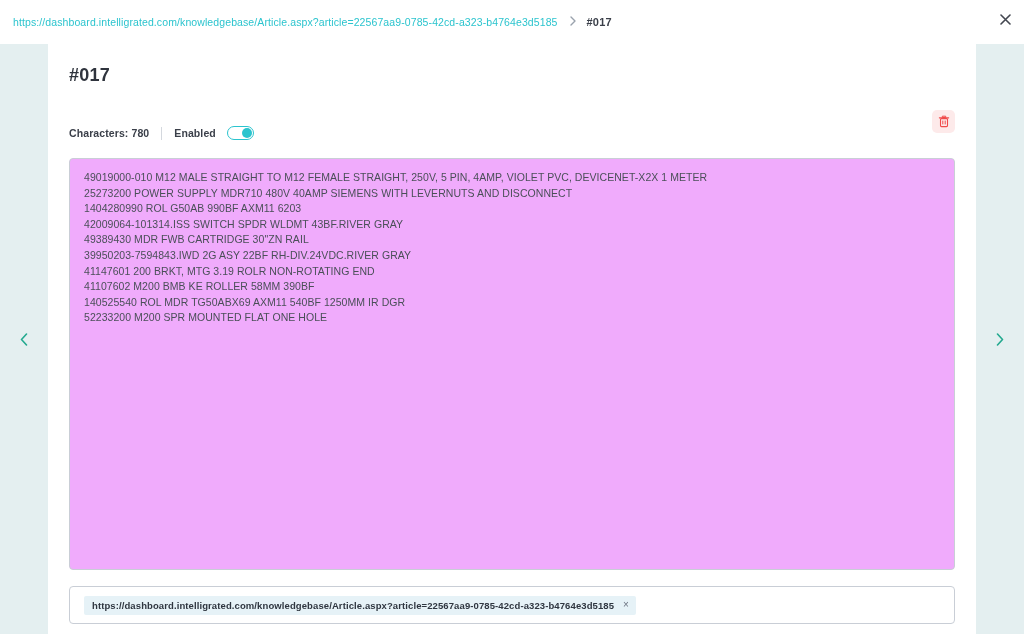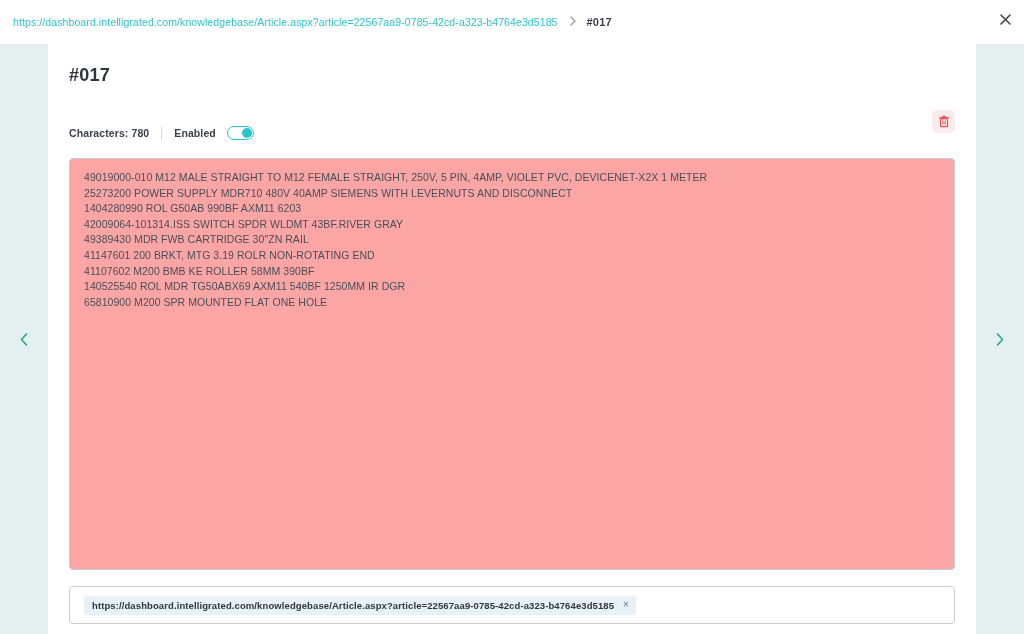--- a/index.html
+++ b/index.html
@@ -165,21 +165,21 @@
 
   
   .textbox {
     position: absolute;
     top: 114px;
     left: 21px;
     width: 886px;
     height: 412px;
     border: 1px solid #c9ced6;
     border-radius: 4px;
-    background: #fca5a5;
+    background: #f0abfc;
     padding: 11px 14px;
     overflow: hidden;
   }
 
   .txt-line {
     font-size: 10.5px;
     line-height: 15.6px;
     color: #4a4f58;
     white-space: nowrap;
     letter-spacing: .05px;
@@ -285,24 +285,25 @@
       </svg>
     </span>
   </button>
 
   <div class="textbox">
     <div class="txt-line">49019000-010 M12 MALE STRAIGHT TO M12 FEMALE STRAIGHT, 250V, 5 PIN, 4AMP, VIOLET PVC, DEVICENET-X2X 1 METER</div>
     <div class="txt-line">25273200 POWER SUPPLY MDR710 480V 40AMP SIEMENS WITH LEVERNUTS AND DISCONNECT</div>
     <div class="txt-line">1404280990 ROL G50AB 990BF AXM11 6203</div>
     <div class="txt-line">42009064-101314.ISS SWITCH SPDR WLDMT 43BF.RIVER GRAY</div>
     <div class="txt-line">49389430 MDR FWB CARTRIDGE 30"ZN RAIL</div>
+    <div class="txt-line">39950203-7594843.IWD 2G ASY 22BF RH-DIV.24VDC.RIVER GRAY</div>
     <div class="txt-line">41147601 200 BRKT, MTG 3.19 ROLR NON-ROTATING END</div>
     <div class="txt-line">41107602 M200 BMB KE ROLLER 58MM 390BF</div>
     <div class="txt-line">140525540 ROL MDR TG50ABX69 AXM11 540BF 1250MM IR DGR</div>
-    <div class="txt-line">65810900 M200 SPR MOUNTED FLAT ONE HOLE</div>
+    <div class="txt-line">52233200 M200 SPR MOUNTED FLAT ONE HOLE</div>
   </div>
 
   <div class="tagbox">
     <span class="chip">
       <span class="chip-label">https://dashboard.intelligrated.com/knowledgebase/Article.aspx?article=22567aa9-0785-42cd-a323-b4764e3d5185</span>
       <span class="chip-x">×</span>
     </span>
   </div>
 
 </div>

